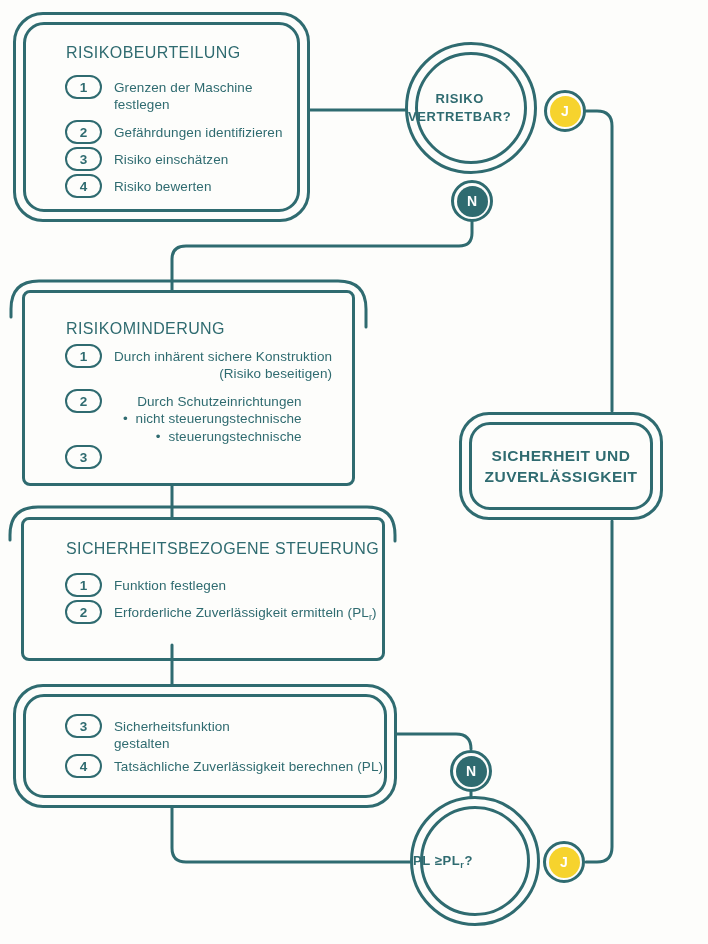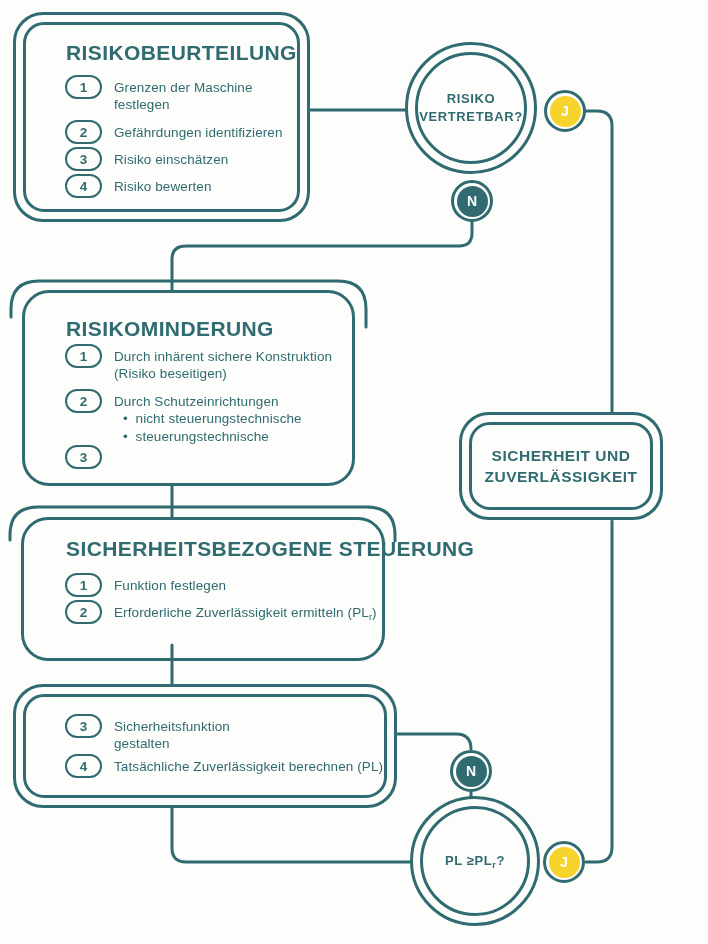--- a/index.html
+++ b/index.html
@@ -40,25 +40,25 @@
   }
   .box.double { border-radius: 30px; }
   .box.double::before {
     content: "";
     position: absolute;
     inset: 7px;
     border: 3px solid var(--teal, #2f6b70);
     border-radius: 21px;
     pointer-events: none;
   }
-  .box.single { border-radius: 27px; }
+  .box.single { border-radius: 8px; text-align: right; }
   .box-title {
     position: absolute;
-    font-size: 21px;
-    font-weight: bold;
+    font-size: 16px;
+    font-weight: normal;
     letter-spacing: 0.4px;
     line-height: 20px;
     white-space: nowrap;
   }
   .row {
     position: absolute;
     display: flex;
     align-items: flex-start;
   }
   .pill {
@@ -89,21 +89,21 @@
     vertical-align: -3px;
     line-height: 0;
   }
   
   .decision {
     position: absolute;
     border: 3px solid var(--teal, #2f6b70);
     border-radius: 50%;
     display: flex;
     align-items: center;
-    justify-content: center;
+    justify-content: flex-start;
     text-align: center;
   }
   .decision::before {
     content: "";
     position: absolute;
     inset: 7px;
     border: 3px solid var(--teal, #2f6b70);
     border-radius: 50%;
     pointer-events: none;
   }

